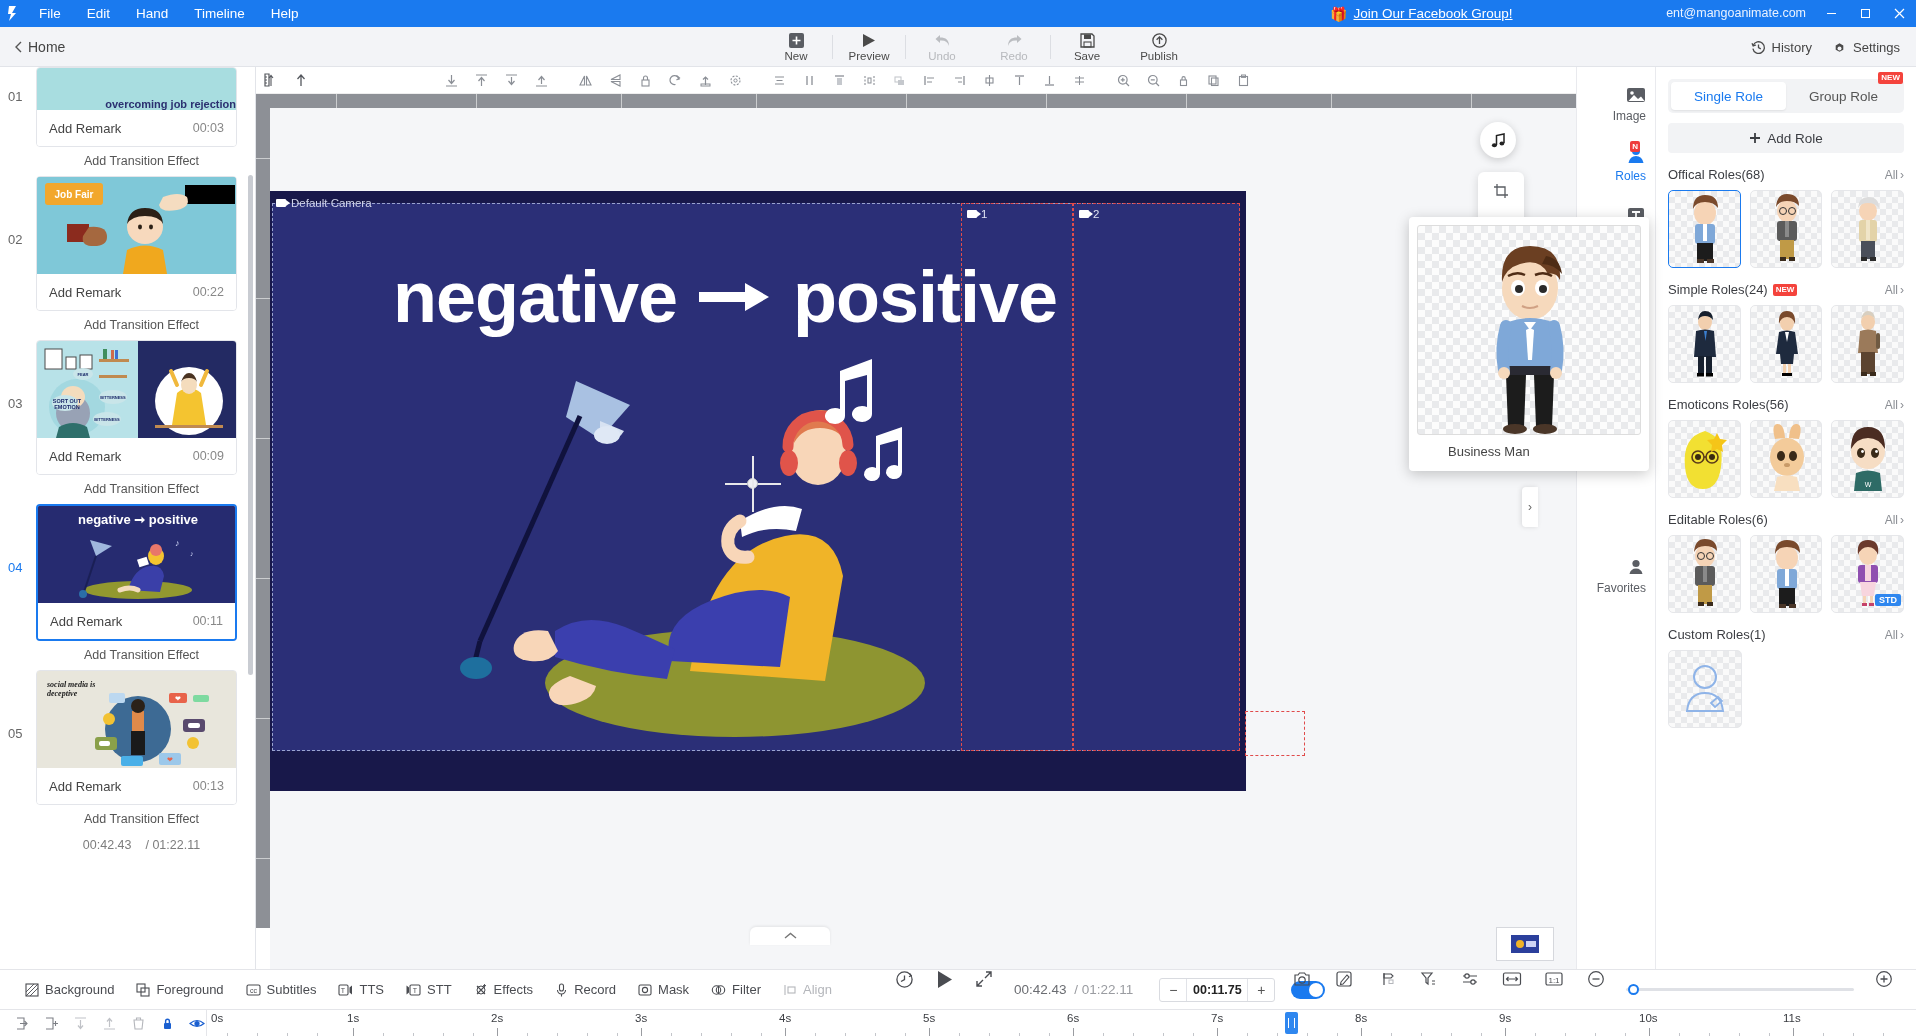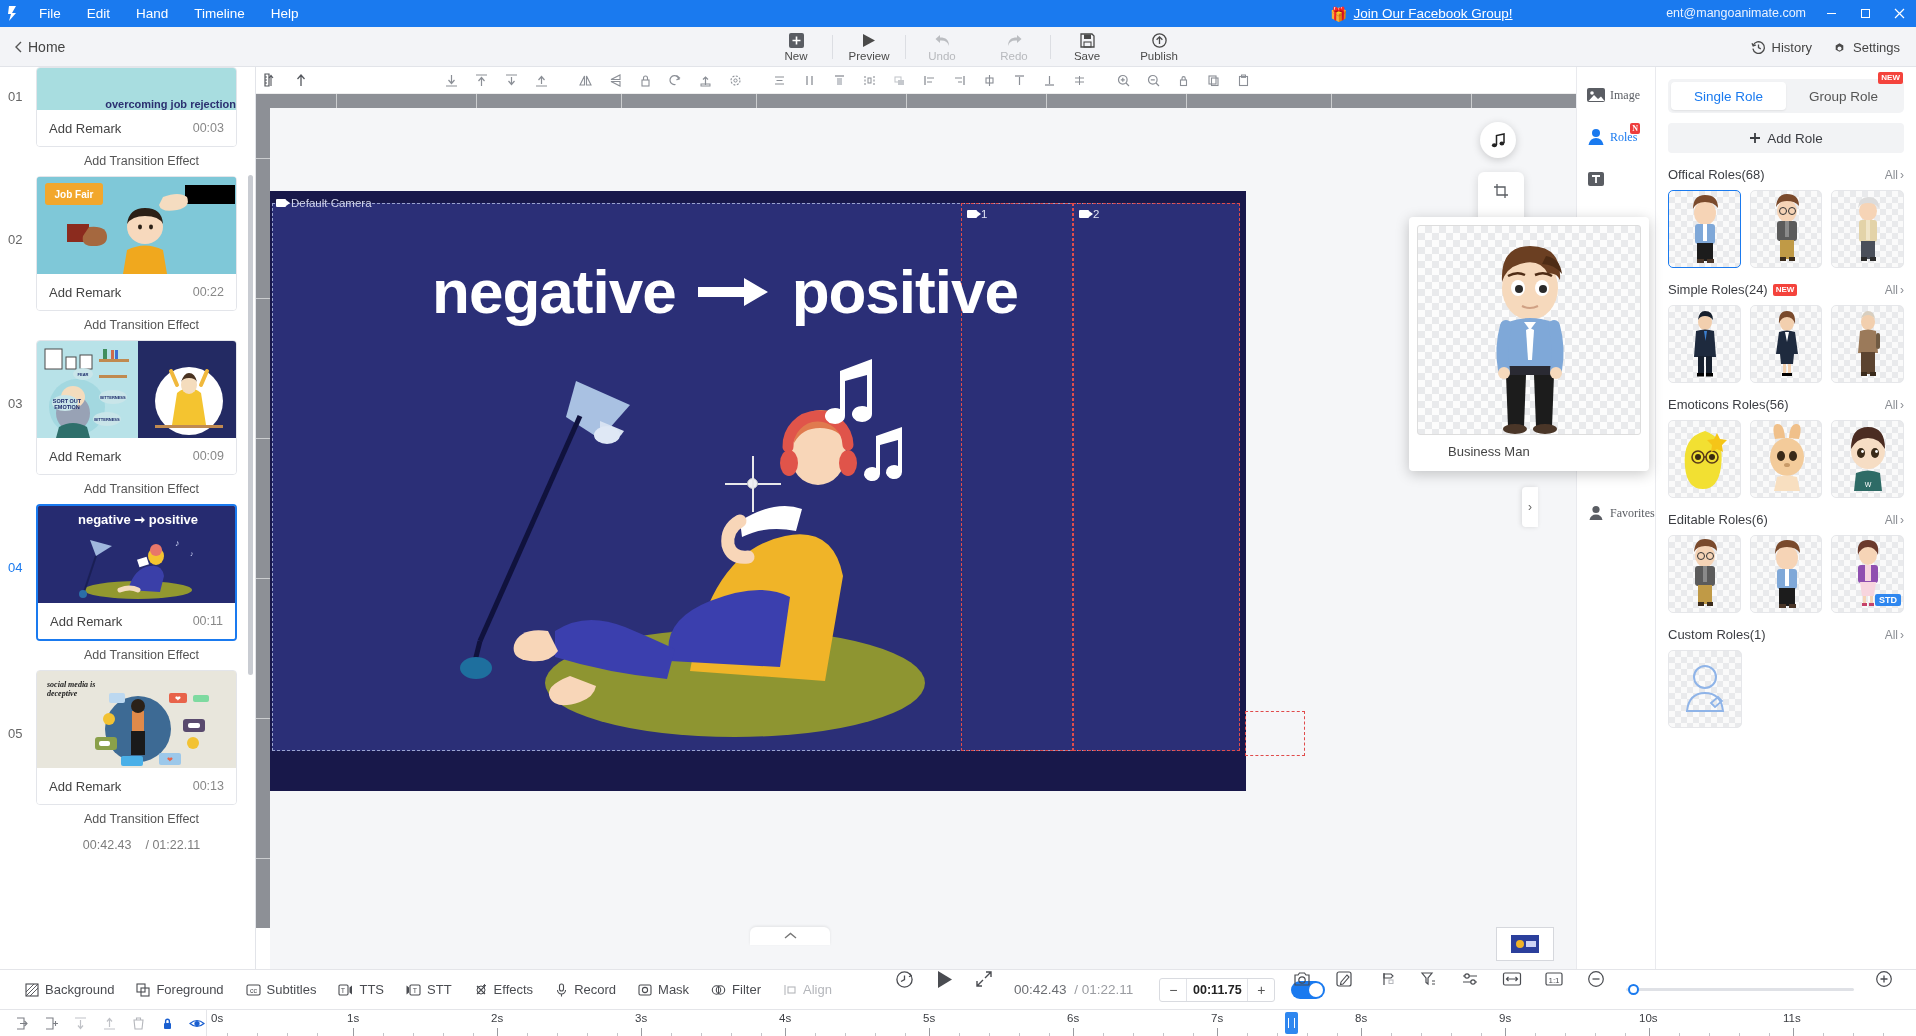--- a/index.html
+++ b/index.html
@@ -137,21 +137,21 @@
   .camzone {
     position:absolute; top:12px; height:548px; border:1px dashed #e04b4b;
   }
   .camzone .lbl { position:absolute; left:5px; top:4px; display:flex; align-items:center; gap:4px;
                   font-size:11.5px; color:#dfe2f2; }
   .redbox {
     position:absolute; border:1px dashed #e04b4b;
   }
   .title-neg {
     position:absolute; left:145px; top:65px; width:620px; color:#fff;
-    font-size:62px; font-weight:bold; letter-spacing:-1px;
+    font-size:72px; font-weight:bold; letter-spacing:-1px;
     display:flex; align-items:center; gap:22px; justify-content:center;
   }
   .arrow-glyph { font-size:40px; }
   .anchor {
     position:absolute; left:455px; top:265px; width:56px; height:56px;
   }
   .anchor:before,.anchor:after{ content:""; position:absolute; background:#e8e8ea;}
   .anchor:before{ left:0; top:27px; width:56px; height:1.5px;}
   .anchor:after{ left:27px; top:0; width:1.5px; height:56px;}
   .anchor span{ position:absolute; left:22px; top:22px; width:11px; height:11px; border-radius:50%;
@@ -189,22 +189,22 @@
     border-radius:4px 0 0 4px; box-shadow:-1px 0 5px rgba(0,0,0,.12);
     display:flex; align-items:center; justify-content:center; font-size:12px; color:#666; cursor:pointer;
   }
 
   
   .rightrail {
     position:absolute; left:1576px; top:67px; width:79px; height:902px;
     background:#fff; border-left:1px solid #e9eaee; padding-top:18px;
     display:flex; flex-direction:column; align-items:center; gap:22px;
   }
-  .rail-item { position:relative; width:60px; display:flex; flex-direction:row;
-               align-items:center; gap:4px; font-size:12px; color:#5a5d63; cursor:pointer;font-family:Liberation Serif, serif; }
+  .rail-item { position:relative; width:60px; display:flex; flex-direction:column;
+               align-items:flex-end; gap:4px; font-size:12px; color:#5a5d63; cursor:pointer; }
   .rail-item.active { color:#1a7aef; }
   .rail-badge {
     position:absolute; right:6px; top:-4px; background:#ee3d3d; color:#fff; font-size:8px;
     padding:0 2px; height:11px; line-height:11px; border-radius:2px; font-weight:bold;
   }
 
   
   .rightpanel {
     position:absolute; left:1655px; top:67px; width:261px; height:902px;
     background:#fff; border-left:1px solid #e9eaee; padding:12px 12px 0 12px; overflow:hidden;

